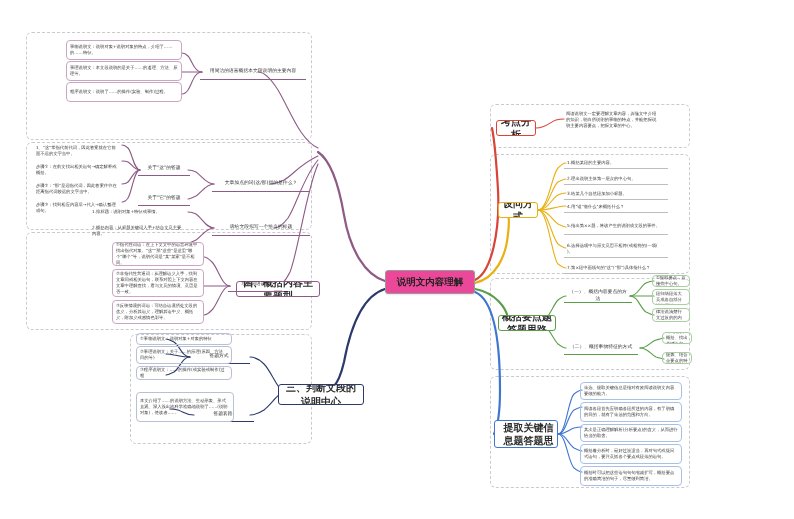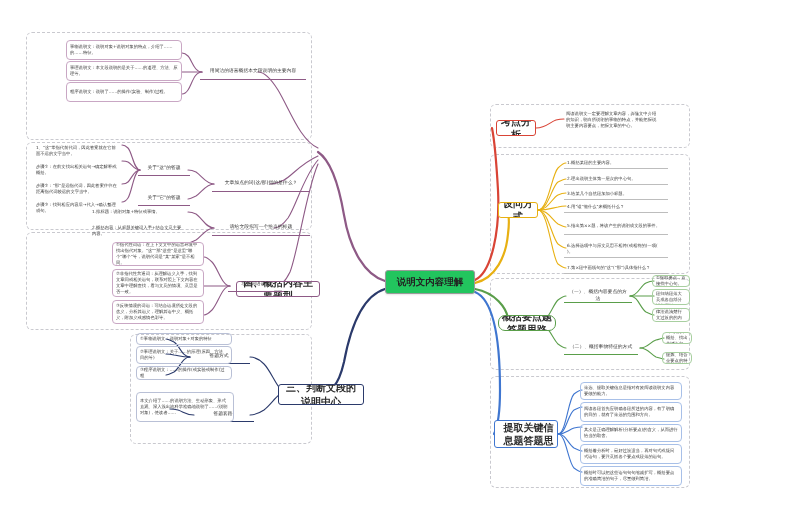--- a/index.html
+++ b/index.html
@@ -30,21 +30,21 @@
     background: #ffffff;
     border-radius: 4px;
     line-height: 1.35;
     letter-spacing: 0px;
     word-break: break-all;
     overflow: hidden;
   }
   
   .root {
     border: 1px solid #9a9a9a;
-    background: #22c55e;
+    background: #ec4899;
     font-size: 9.5px;
     color: #222;
     text-align: center;
     border-radius: 3px;
     display: flex;
     align-items: center;
     justify-content: center;
     box-shadow: 0 1px 2px rgba(0,0,0,0.10);
     font-weight: 600;
   }
@@ -314,21 +314,21 @@
   <div class="node leaf underline-node" style="left:564px; top:217px; width:104px; height:18px;">
     <span>5.指出第××题，将该产生的说明成文段的事件。</span>
   </div>
   <div class="node leaf underline-node" style="left:564px; top:240px; width:104px; height:18px;">
     <span>6.选择选项中与原文意思不相符(或相符的)一项(   )。</span>
   </div>
   <div class="node leaf underline-node" style="left:564px; top:262px; width:104px; height:12px;">
     <span>7.第×段中画线句的"这"("那")具体指什么？</span>
   </div>
 
-  <div class="node topic" style="left:498px; top:315px; width:58px; height:16px; border-color:#5a9e4a;border-radius:7px;">
+  <div class="node topic" style="left:498px; top:315px; width:58px; height:16px; border-color:#5a9e4a;">
     <span>概括要点题答题思路</span>
   </div>
   <div class="node mid underline-node" style="left:564px; top:289px; width:68px; height:14px; border-color:#5a9e4a;">
     <span>（一）、概括内容要点的方法</span>
   </div>
   <div class="node leaf boxed" style="left:652px; top:275px; width:38px; height:12px; border-color:#a8cfa0;">
     <span>①提取要点，直接找中心句。</span>
   </div>
   <div class="node leaf boxed" style="left:652px; top:289px; width:38px; height:16px; border-color:#a8cfa0;">
     <span>②自然段层、逐段归纳段落大意成各自部分进行概括。</span>

